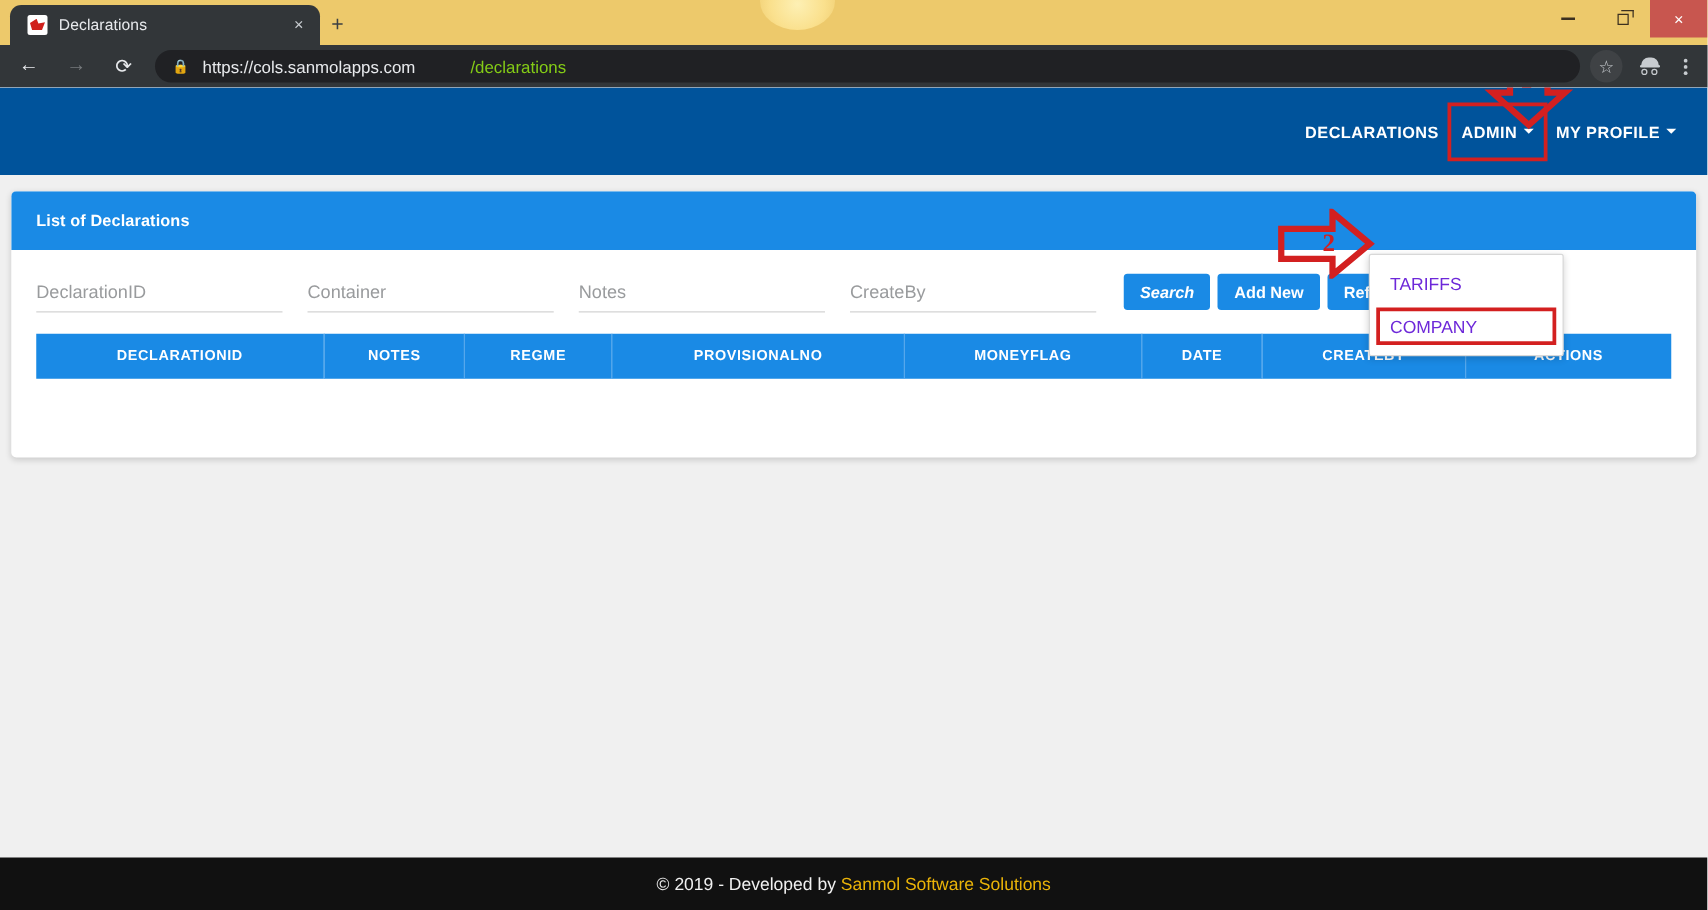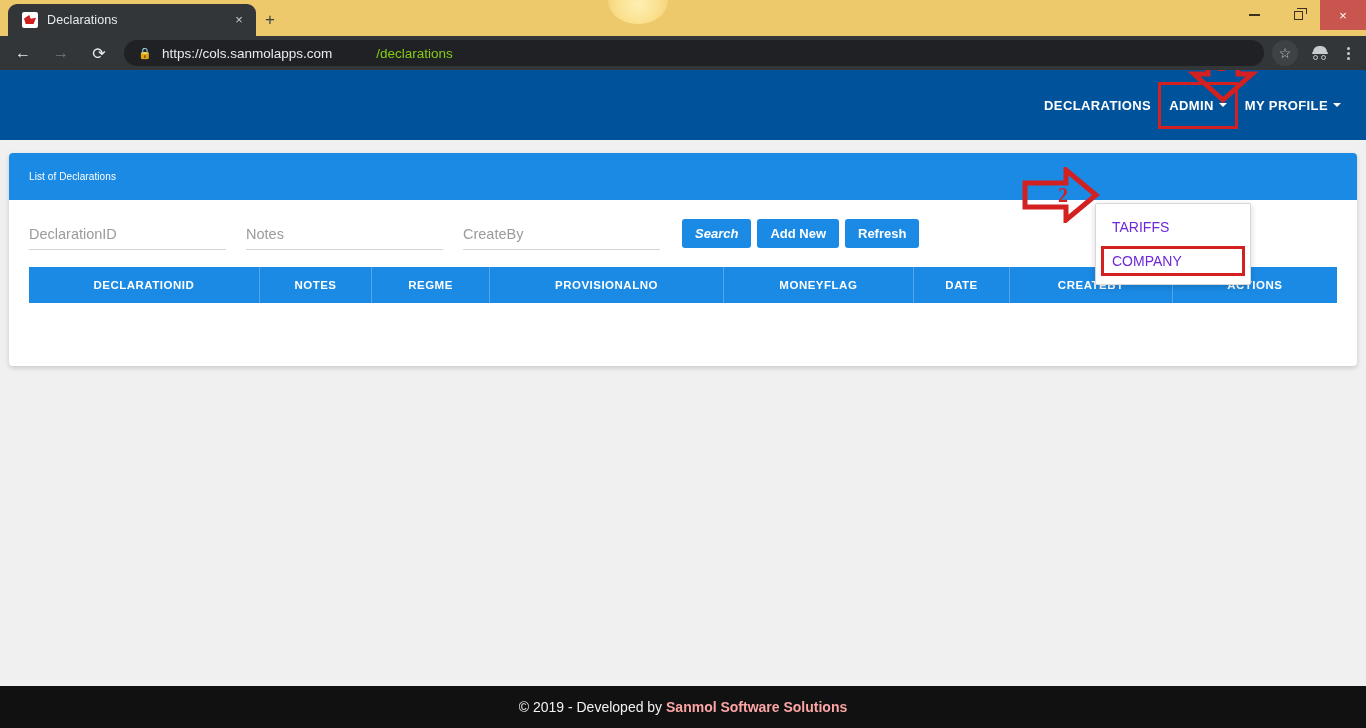--- a/index.html
+++ b/index.html
@@ -180,21 +180,21 @@
     position: absolute; left: 9px; top: 83px; width: 1348px;
     background: #ffffff; border-radius: 4px;
     box-shadow: 0 2px 5px rgba(0,0,0,.16);
     overflow: hidden;
   }
   .card-header {
     height: 47px; background: #1a8ae5; display: flex; align-items: center;
     padding-left: 20px;
   }
   .card-header-title {
-    color: #ffffff; font-size: 10px; font-weight: normal; letter-spacing: .1px;
+    color: #ffffff; font-size: 13px; font-weight: bold; letter-spacing: .1px;
   }
   .card-body { padding: 19px 20px 22px 20px; }
 
   .filter-row { display: flex; align-items: flex-end; gap: 0; }
   .field { width: 217px; margin-right: 0; }
   .field input {
     width: 197px; border: none; border-bottom: 1px solid #d4d4d4;
     background: transparent; outline: none;
     font-family: "Liberation Sans", sans-serif; font-size: 14.5px;
     color: #444; padding: 4px 0 7px 0;
@@ -218,21 +218,21 @@
   }
   thead th:last-child { border-right: none; }
   .tbody-empty { height: 41px; }
 
   
   .footer {
     position: absolute; left: 0; bottom: 0; width: 1366px; height: 42px;
     background: #111111; display: flex; align-items: center; justify-content: center;
   }
   .footer-text { color: #f1f1f1; font-size: 14px; }
-  .footer-link { color: #fca5a5; font-weight: bold; }
+  .footer-link { color: #eab308; }
 </style>
 </head>
 <body>
 
 <div class="titlebar">
   <div class="tb-blob"></div>
 
   <div class="tab">
     <div class="tab-favicon"></div>
     <div class="tab-title">Declarations</div>
@@ -301,20 +301,23 @@
 
   <div class="card">
     <div class="card-header">
       <div class="card-header-title">List of Declarations</div>
     </div>
 
     <div class="card-body">
       <div class="filter-row">
         <div class="field">
           <input type="text" placeholder="DeclarationID" style="">
+        </div>
+        <div class="field">
+          <input type="text" placeholder="Container" style="">
         </div>
         <div class="field">
           <input type="text" placeholder="Notes" style="">
         </div>
         <div class="field">
           <input type="text" placeholder="CreateBy" style="">
         </div>
 
         <div class="btns">
           <button class="btn search">Search</button>

